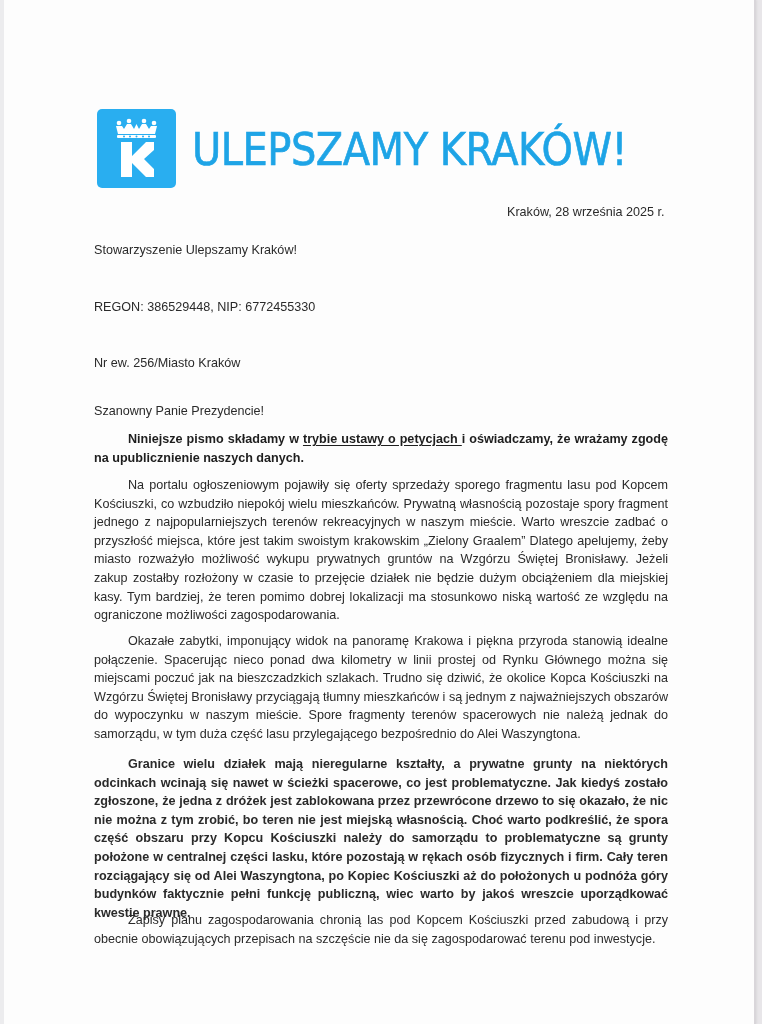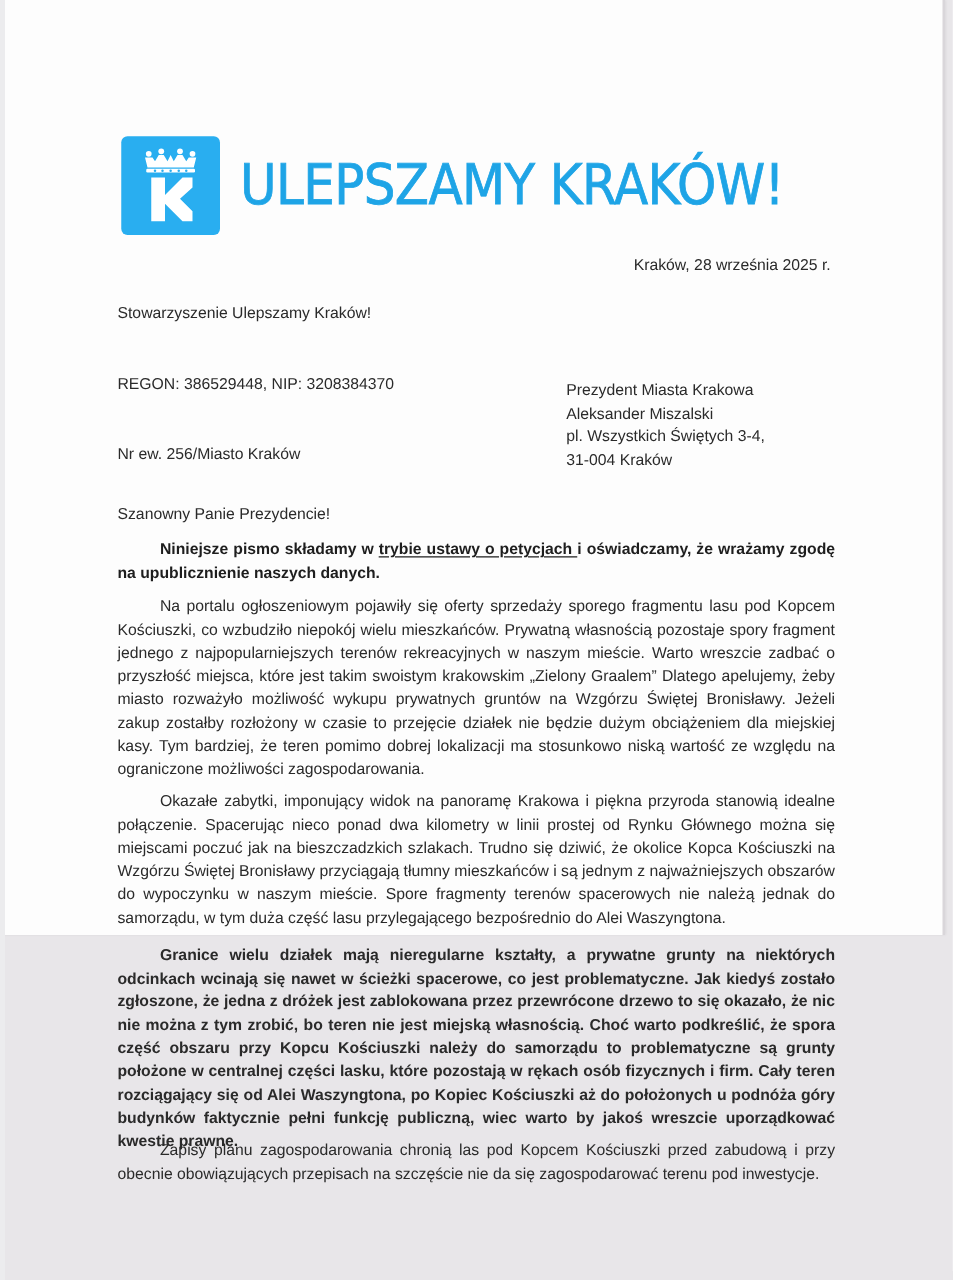--- a/index.html
+++ b/index.html
@@ -12,21 +12,21 @@
       height: 1024px;
       overflow: hidden;
       position: relative;
       font-family: "Liberation Sans", sans-serif;
     }
     .page {
       position: absolute;
       left: 0;
       top: 0;
       width: 754px;
-      height: 748px;
+      height: 1024px;
       background: #fdfdfd;
       border-right: 2px solid #d9d6da;
       box-shadow: 1px 0 2px rgba(0,0,0,0.06);
     }
     .frame-edge {
       position: absolute;
       left: 0;
       top: 0;
       width: 4px;
       height: 1024px;
@@ -139,32 +139,26 @@
         </g>
 
         <path fill="#ffffff" d="M24 33 L35 33 L35 47 L49 33 L57 33 L57 41 L47 50 L57 60 L57 68 L49 68 L35 54 L35 68 L24 68 Z"></path>
       </svg>
     </div>
     <div class="brand">ULEPSZAMY KRAKÓW!</div>
   </div>
 
   <div class="sender text">
     <div>Stowarzyszenie Ulepszamy Kraków!</div>
-    <div>REGON: 386529448, NIP: 3208384370</div>
+    <div>REGON: 386529448, NIP: 6772455330</div>
     <div>Nr ew. 256/Miasto Kraków</div>
   </div>
 
   <div class="date text">Kraków, 28 września 2025 r.</div>
 
-  <div class="recipient text">
-    <div>Prezydent Miasta Krakowa</div>
-    <div>Aleksander Miszalski</div>
-    <div>pl. Wszystkich Świętych 3-4,</div>
-    <div>31-004 Kraków</div>
-  </div>
 
   <div class="salutation text">Szanowny Panie Prezydencie!</div>
 
   <div class="body-block text lead">
     <p><span>Niniejsze pismo składamy w </span><u>trybie ustawy o petycjach </u><span>i oświadczamy, że wrażamy zgodę na upublicznienie naszych danych.</span></p>
   </div>
 
   <div class="body-block text p1">
     <p>Na portalu ogłoszeniowym pojawiły się oferty sprzedaży sporego fragmentu lasu pod Kopcem Kościuszki, co wzbudziło niepokój wielu mieszkańców. Prywatną własnością pozostaje spory fragment jednego z najpopularniejszych terenów rekreacyjnych w naszym mieście. Warto wreszcie zadbać o przyszłość miejsca, które jest takim swoistym krakowskim „Zielony Graalem” Dlatego apelujemy, żeby miasto rozważyło możliwość wykupu prywatnych gruntów na Wzgórzu Świętej Bronisławy.  Jeżeli zakup zostałby rozłożony w czasie to przejęcie działek nie będzie dużym obciążeniem dla miejskiej kasy. Tym bardziej, że teren pomimo dobrej lokalizacji ma stosunkowo niską wartość ze względu na ograniczone możliwości zagospodarowania.</p>
   </div>

